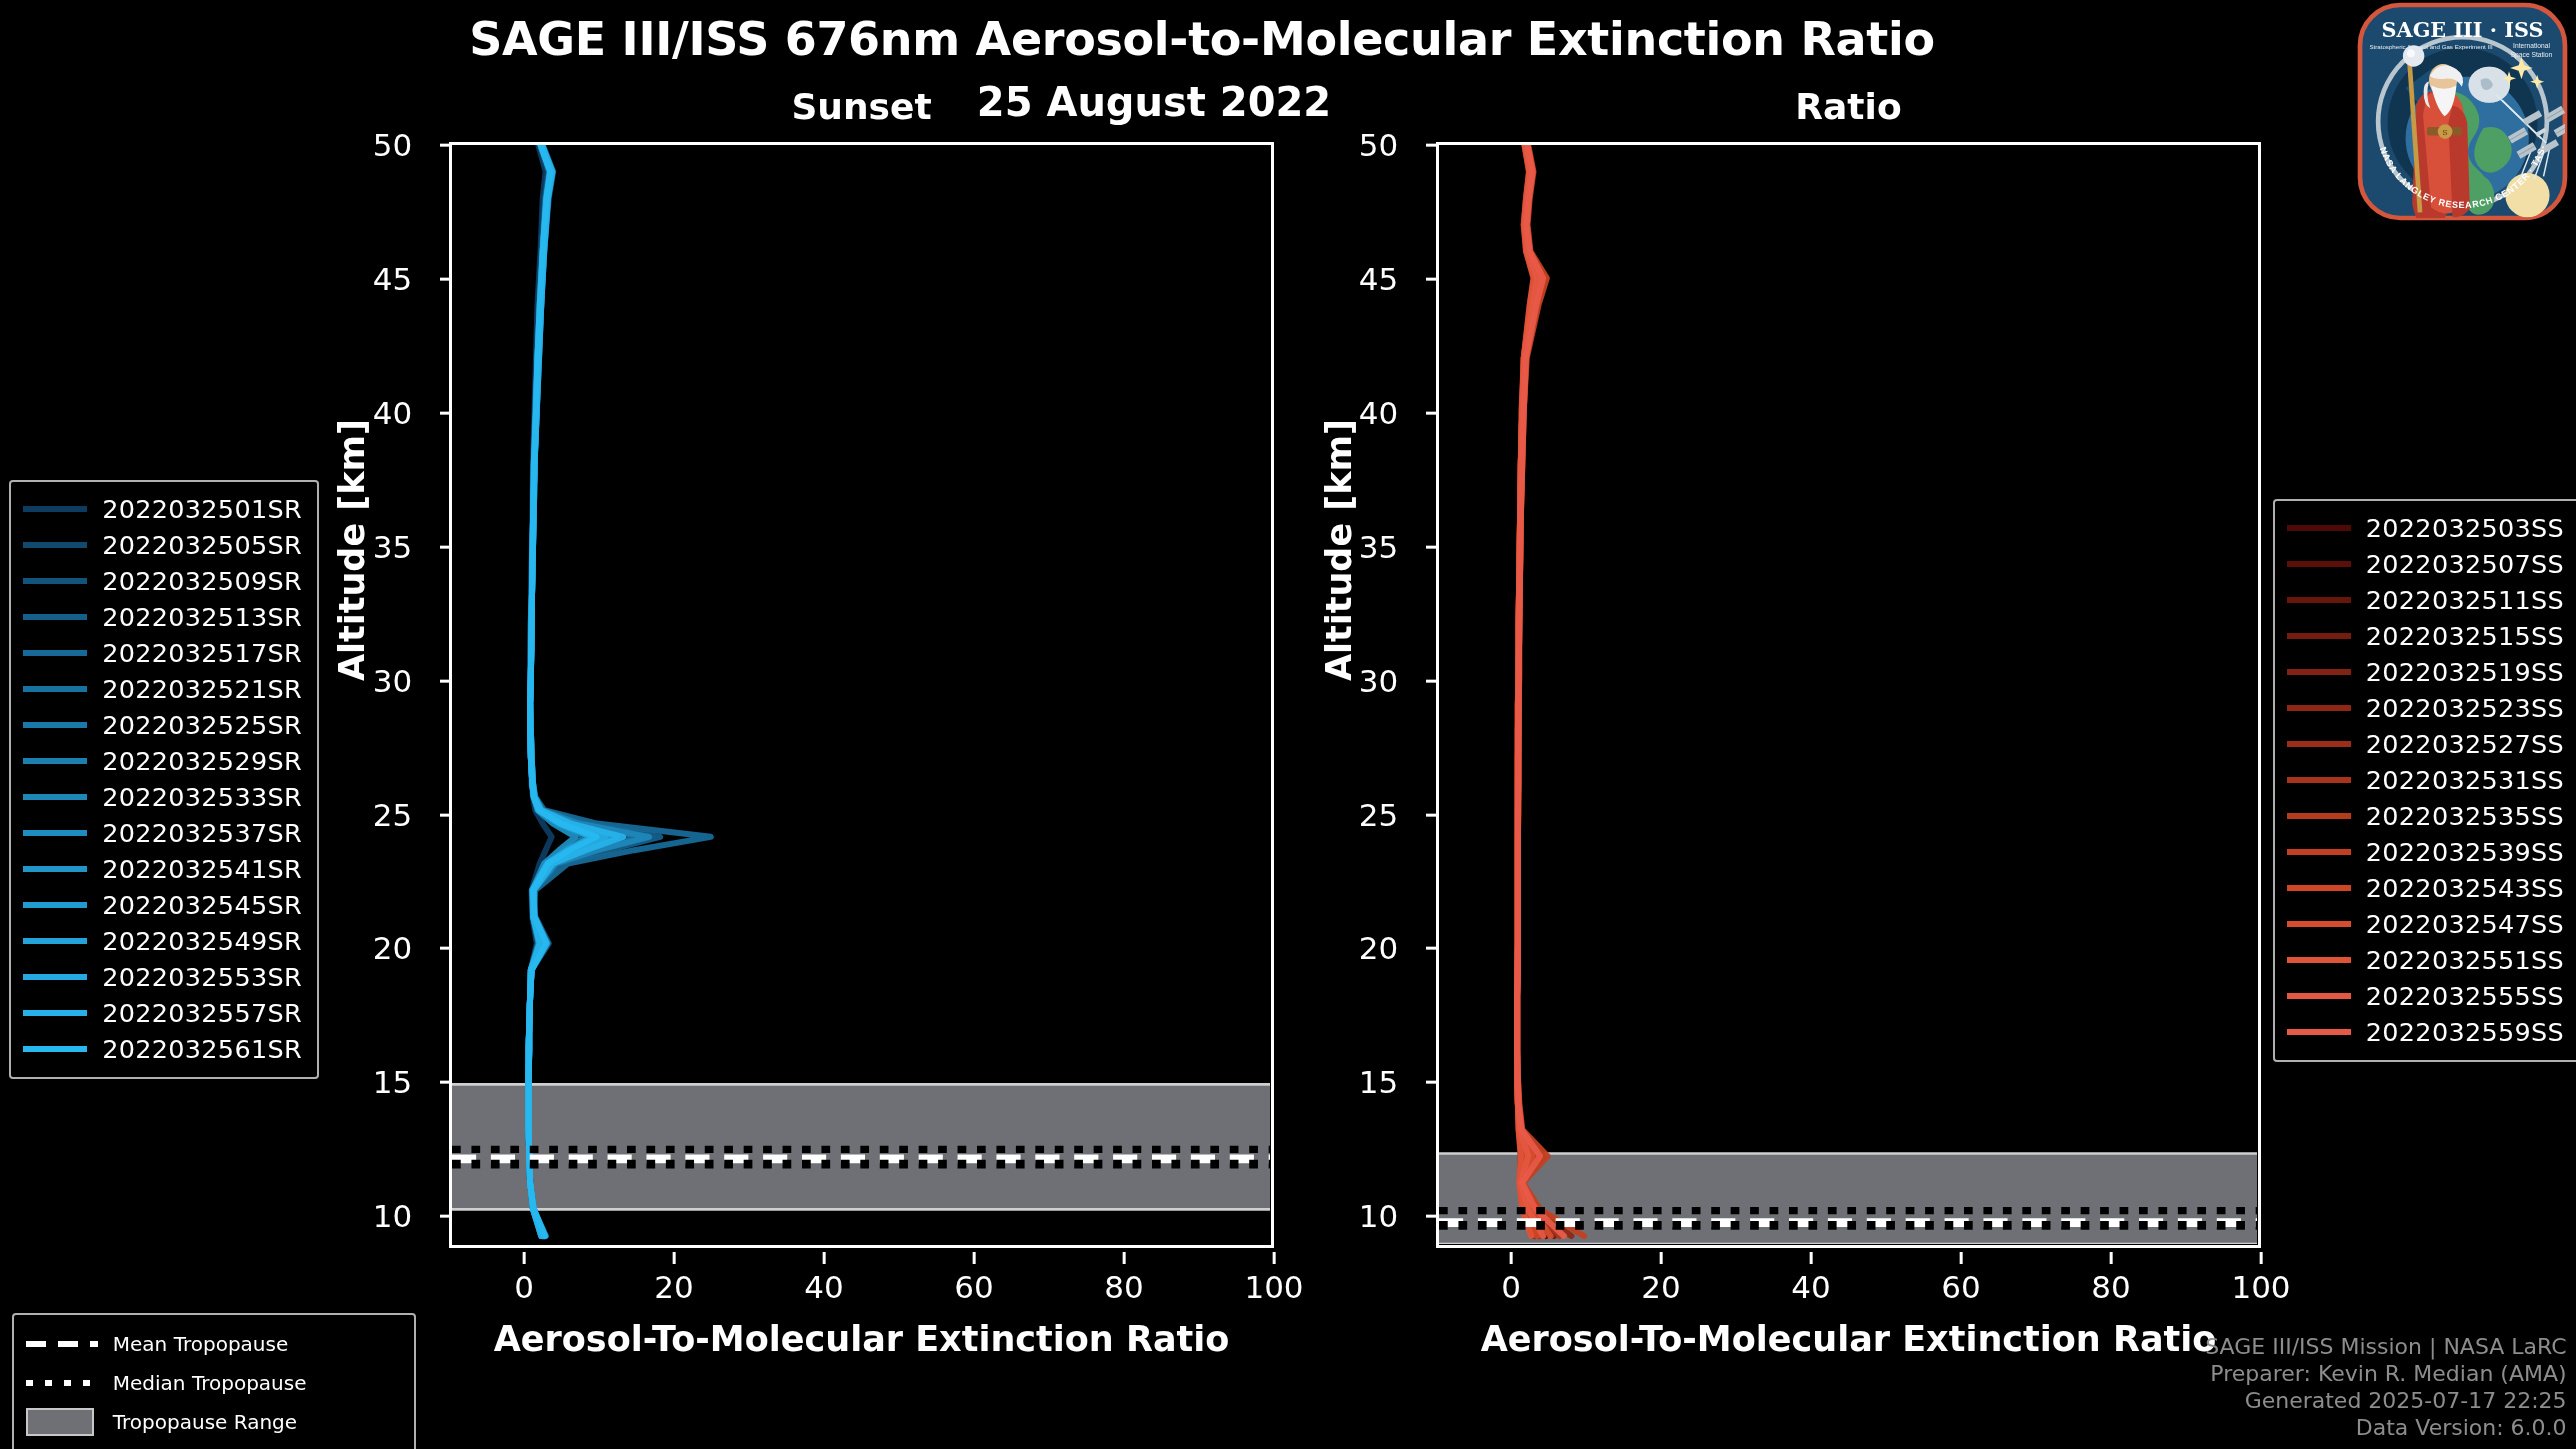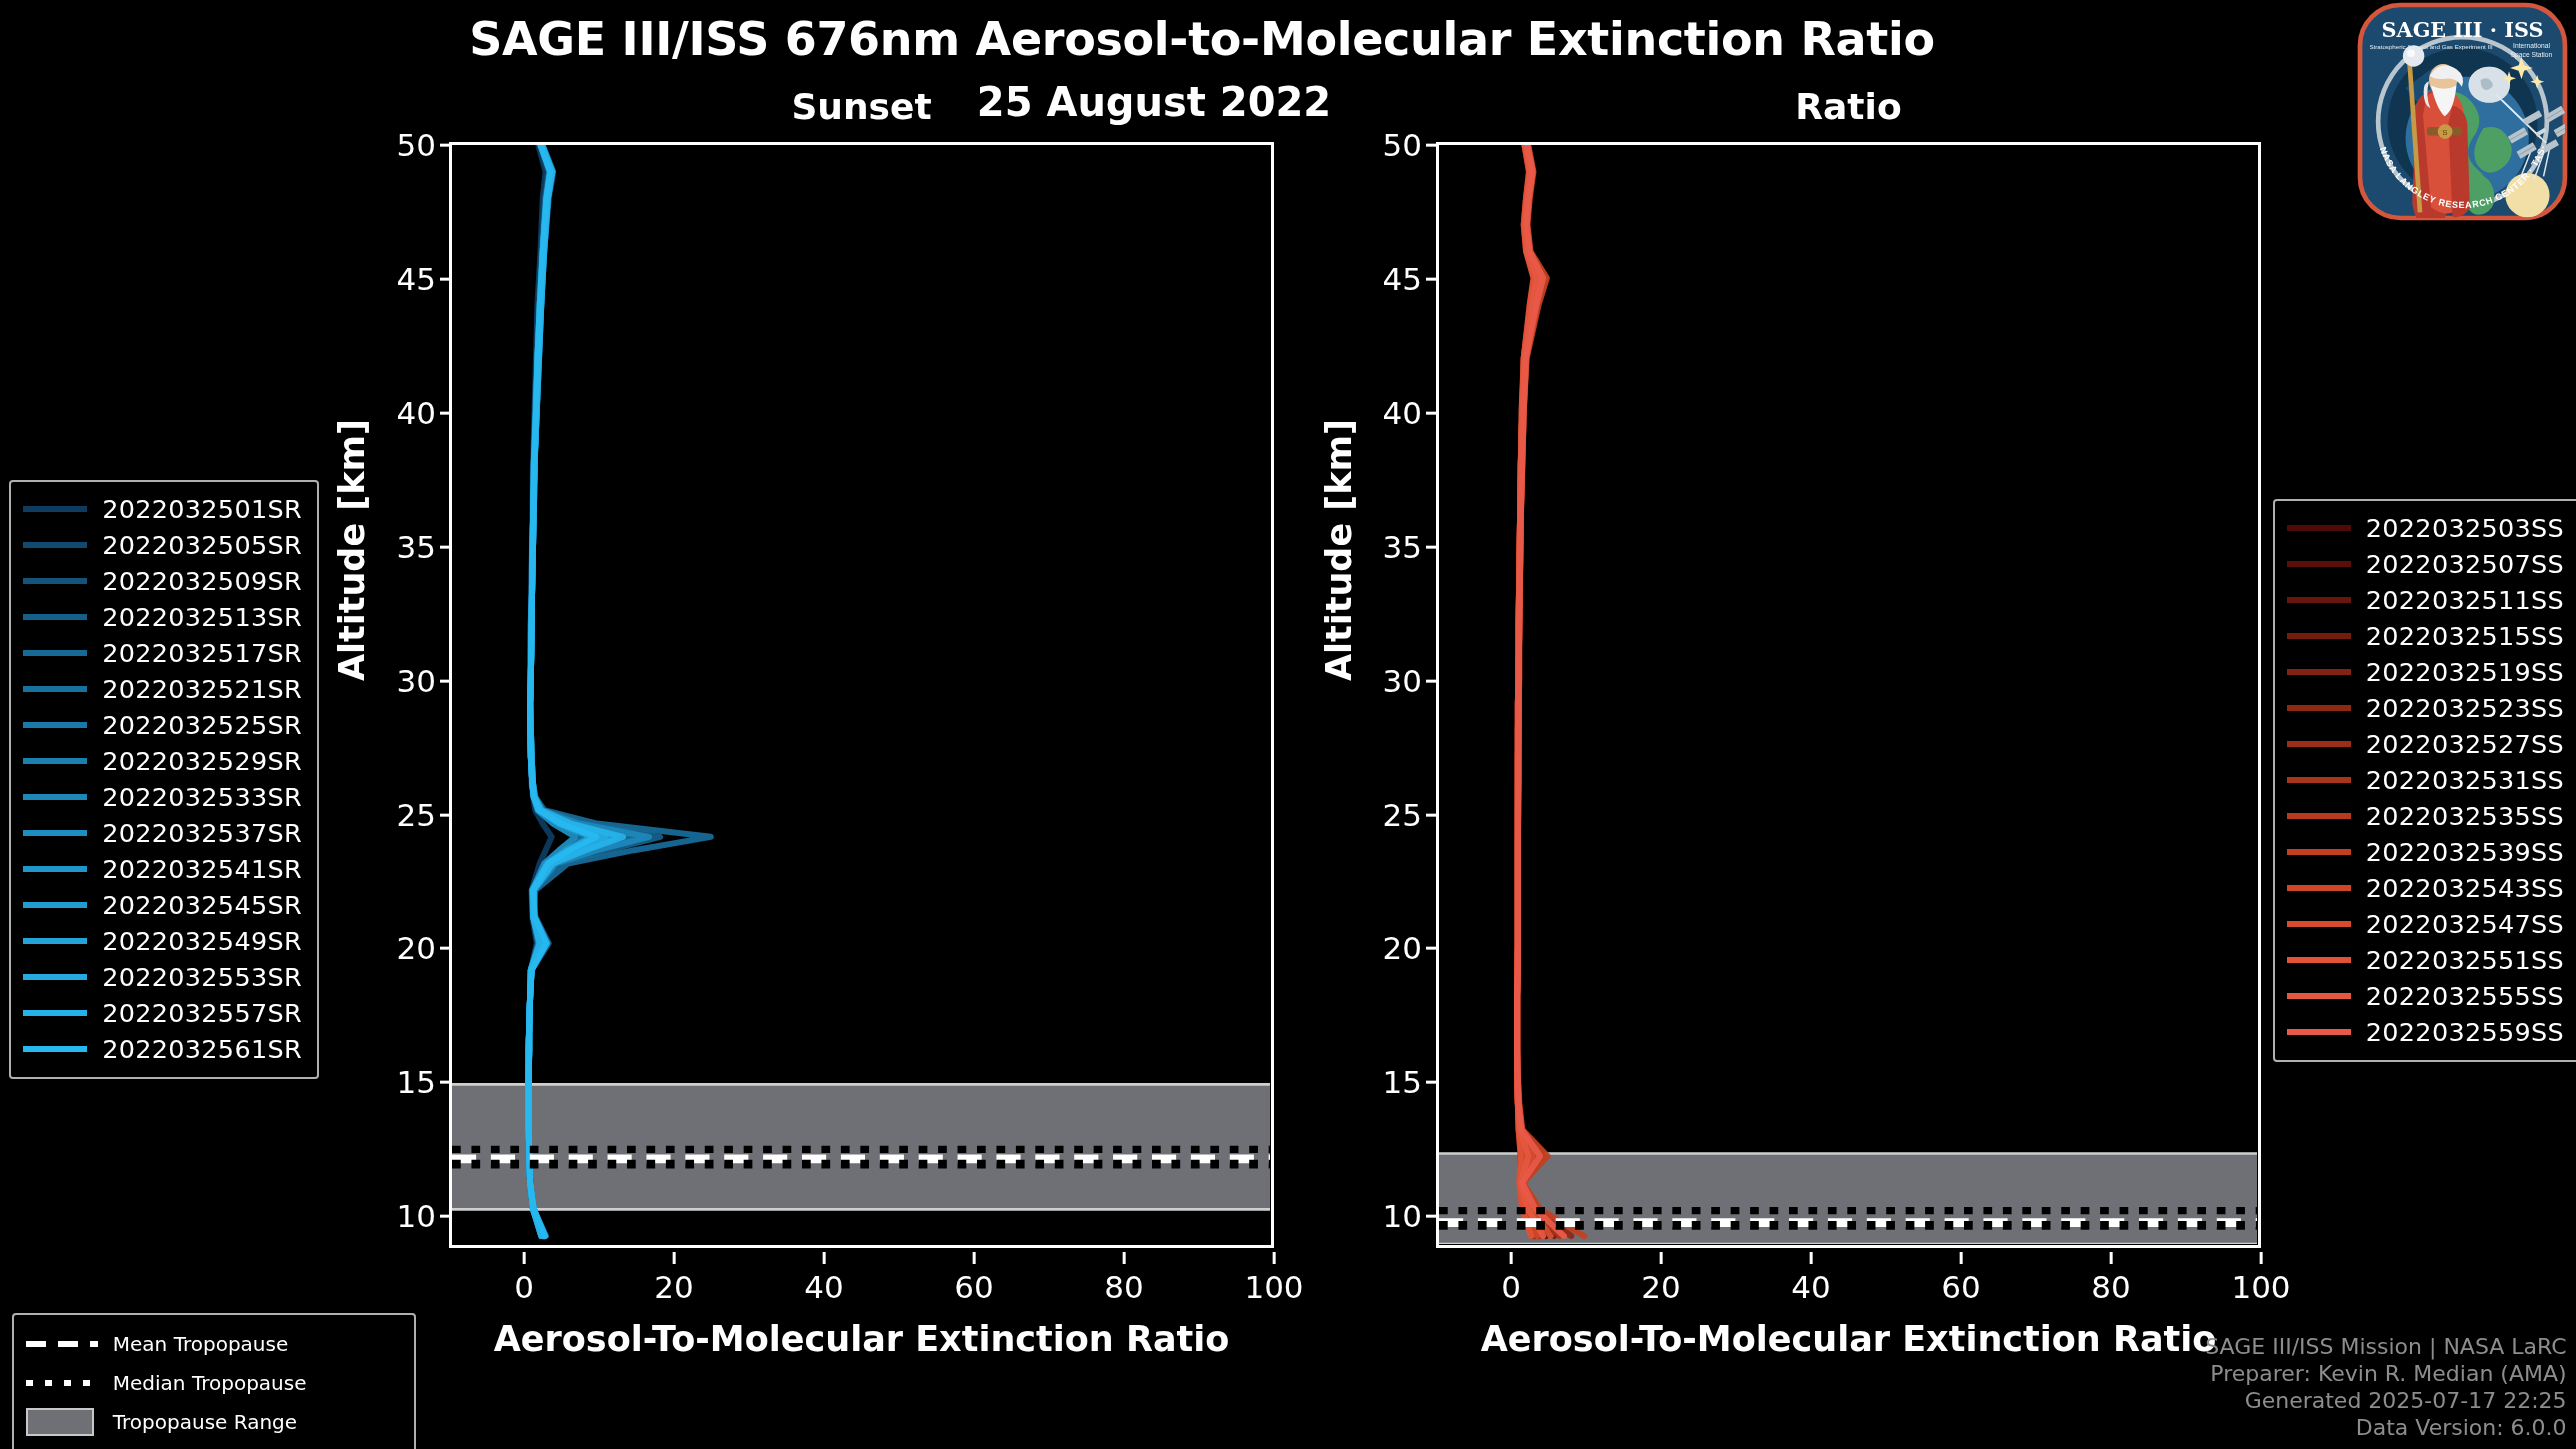--- a/index.html
+++ b/index.html
@@ -23,21 +23,21 @@
   .plot-frame{border:3.4px solid #ffffff;box-sizing:border-box;background:#000;}
   #plot-left{left:449px;top:142px;width:825px;height:1106px;}
   #plot-right{left:1436px;top:142px;width:825px;height:1106px;}
 
   .plot-inner{position:absolute;inset:0;overflow:hidden;}
 
   
 
   
   .ytick{position:absolute;right:0;transform:translateY(-50%);
-         font-size:31px;text-align:right;width:87px;font-weight:500;}
+         font-size:31px;text-align:center;width:87px;font-weight:500;}
   .ytick-col{position:absolute;width:87px;top:0;height:1106px;}
   #ytick-left{left:349px;top:142px;}
   #ytick-right{left:1335px;top:142px;}
   .ytick-mark{position:absolute;left:91px;width:12px;height:2.7px;background:#fff;
               transform:translateY(-50%);}
 
   .xtick-row{position:absolute;height:60px;}
   #xtick-left{left:449px;top:1252px;width:825px;}
   #xtick-right{left:1436px;top:1252px;width:825px;}
   .xtick{position:absolute;top:17.4px;transform:translateX(-50%);

